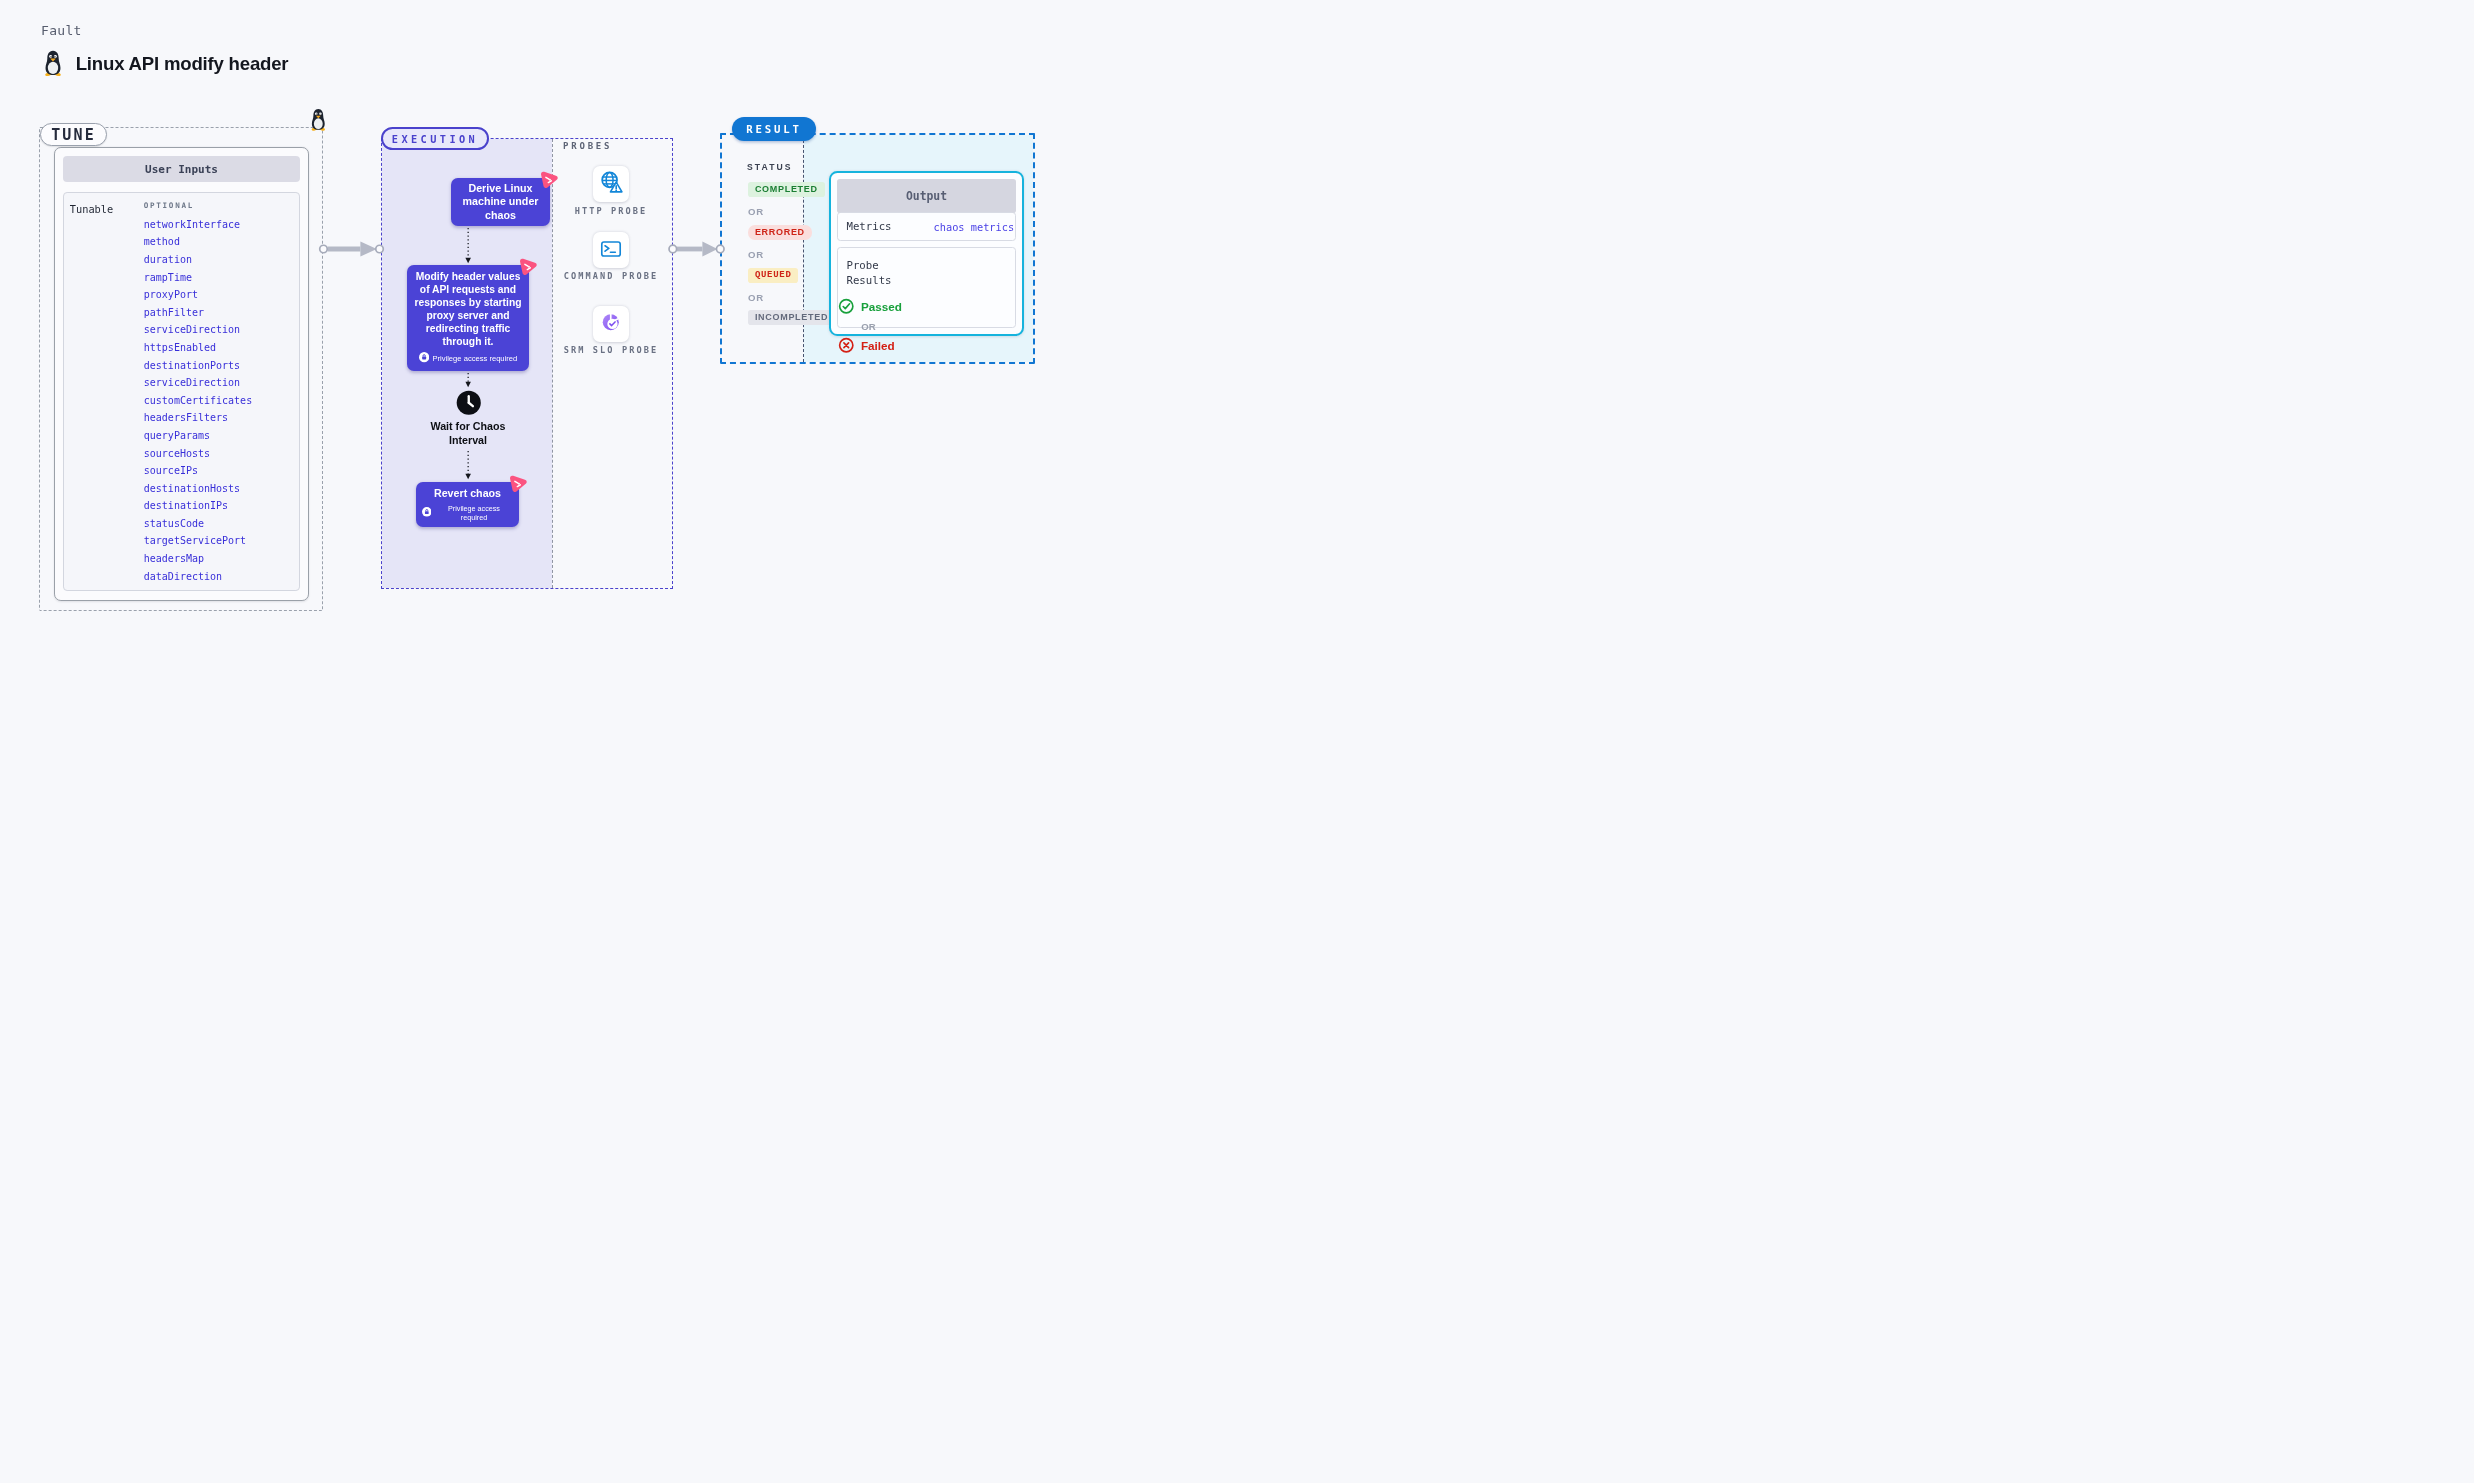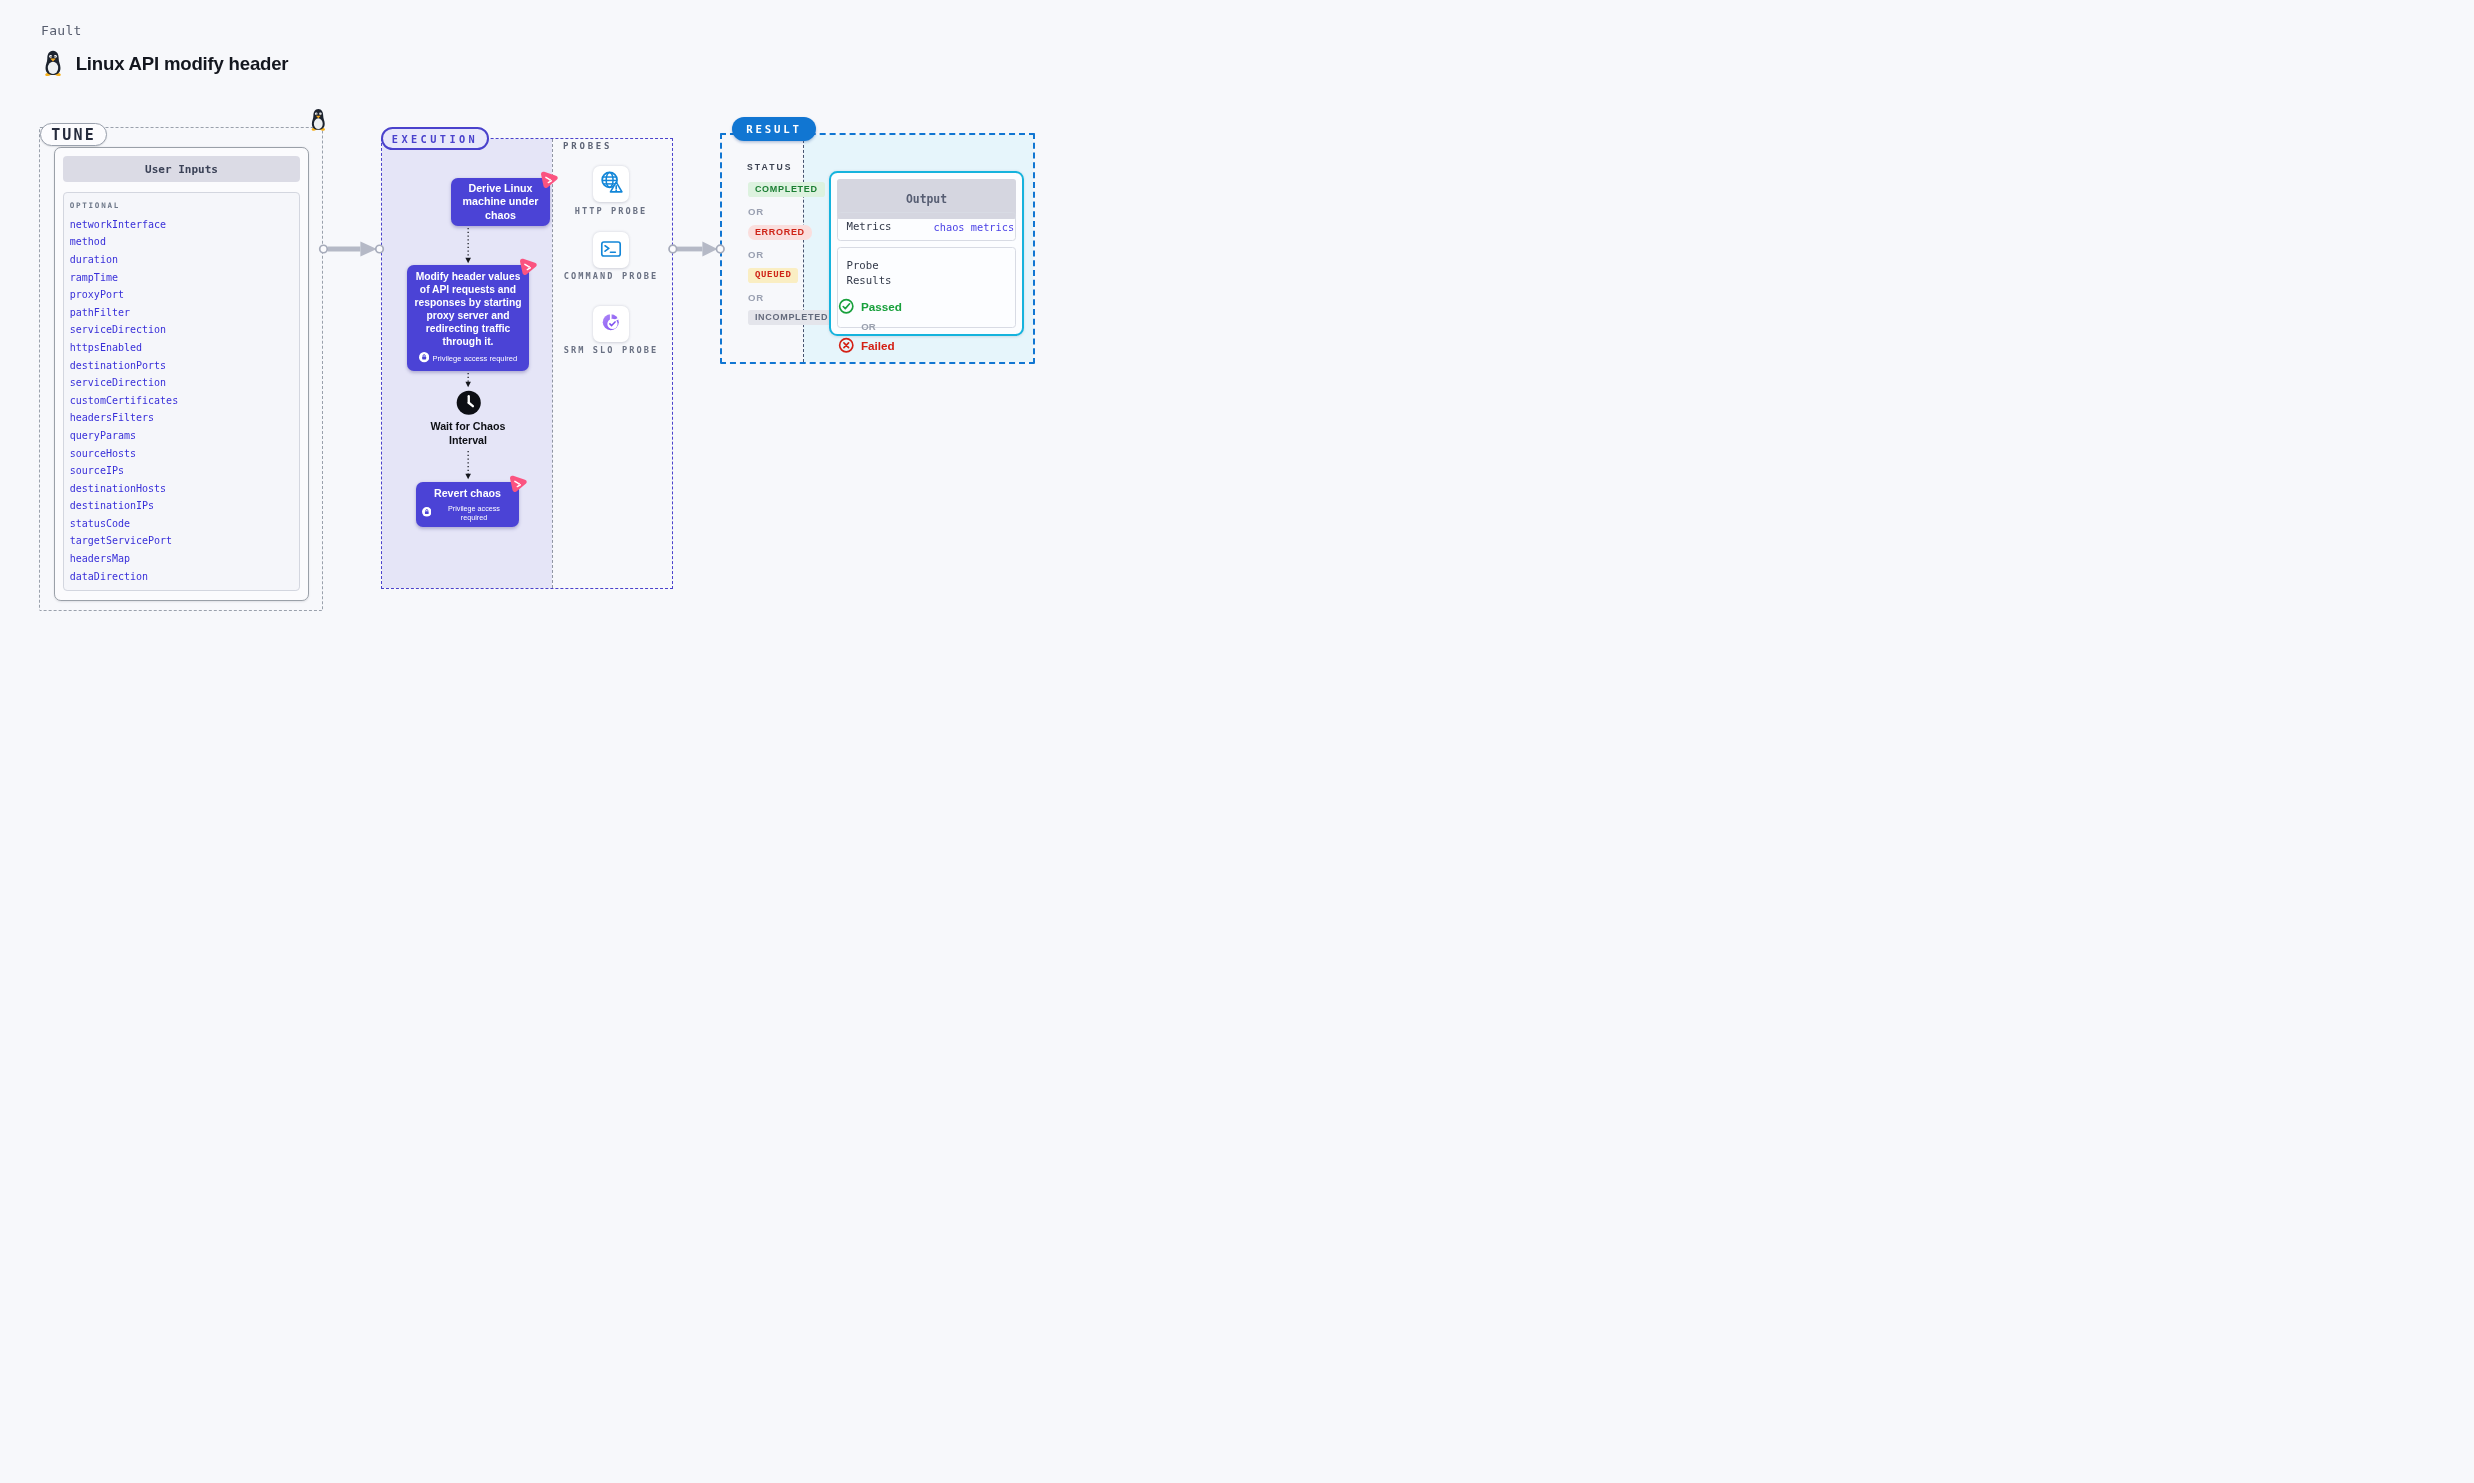--- a/index.html
+++ b/index.html
@@ -84,21 +84,21 @@
   .badge { position:absolute; left:748px; display:inline-block; padding:2.1px 6.9px 2.8px; border-radius:2.8px;
            font-weight:700; font-size:9px; letter-spacing:0.7px; }
   .badge-completed { background:#ddf2df; color:#1b7e33; }
   .badge-errored { background:#fadedd; color:#ce2418;border-radius:7px; }
   .badge-queued { background:#faeec3; color:#ce2418; }
   .badge-incompleted { background:#e4e5eb; color:#636a7c; }
   .or-static { position:absolute; left:748px; color:#9aa0b1; font-weight:600; font-size:9.6px; letter-spacing:0.7px; }
 
   .output-box { position:absolute; left:829px; top:171px; width:195px; height:165px; background:#fcfdff;
                 border:2.1px solid #15b3dd; border-radius:8.3px; box-shadow:0 0.7px 2.8px rgba(0,40,80,.12); z-index:3; }
-  .output-header { position:absolute; left:6.2px; right:6.2px; top:6.2px; height:40px; background:#d5d6e0;
+  .output-header { position:absolute; left:6.2px; right:6.2px; top:6.2px; height:34px; background:#d5d6e0;
                    border-radius:2.8px; display:flex; align-items:center; justify-content:center;
                    font-family:"DejaVu Sans Mono",monospace; font-weight:700; font-size:11.4px; color:#575e73; }
   .metrics-row { position:absolute; left:6.2px; right:6.2px; top:39px; height:29px; border:1px solid #d8dbe4;
                  border-radius:3.4px; display:flex; align-items:center; }
   .metrics-label { font-family:"DejaVu Sans Mono",monospace; font-size:10.7px; color:#323949; padding-left:8.3px; }
   .metrics-value { font-family:"DejaVu Sans Mono",monospace; font-size:10.3px; color:#4b42e6; margin-left:42px; cursor:pointer; }
   .proberes-row { position:absolute; left:6.2px; right:6.2px; top:74px; bottom:6.2px; border:1px solid #d8dbe4;
                   border-radius:3.4px; display:flex;flex-direction:column; }
   .proberes-label { width:67px; padding:9.6px 0 0 8.3px; font-family:"DejaVu Sans Mono",monospace;
                     font-size:10.7px; color:#323949; line-height:1.45; }
@@ -143,20 +143,21 @@
         <circle cx="24.4" cy="11.8" r="2.7" fill="#fff"></circle>
       <circle cx="16.4" cy="12.2" r="1.2" fill="#10141a"></circle>
         <circle cx="23.6" cy="12.2" r="1.2" fill="#10141a"></circle>
       <polygon points="14.8,15.8 25.2,15.8 20,21.2" fill="#f5a91f"></polygon>
     </svg>
   </div>
 
   <div class="ui-card">
     <div class="ui-header">User Inputs</div>
     <div class="ui-inner">
+      <div class="tunable-col-label">Tunable</div>
       <div class="tunable-right">
         <div class="optional-label">OPTIONAL</div>
         <div class="tunable-list">
 
             <div class="tunable">networkInterface</div>
 
             <div class="tunable">method</div>
 
             <div class="tunable">duration</div>
 

